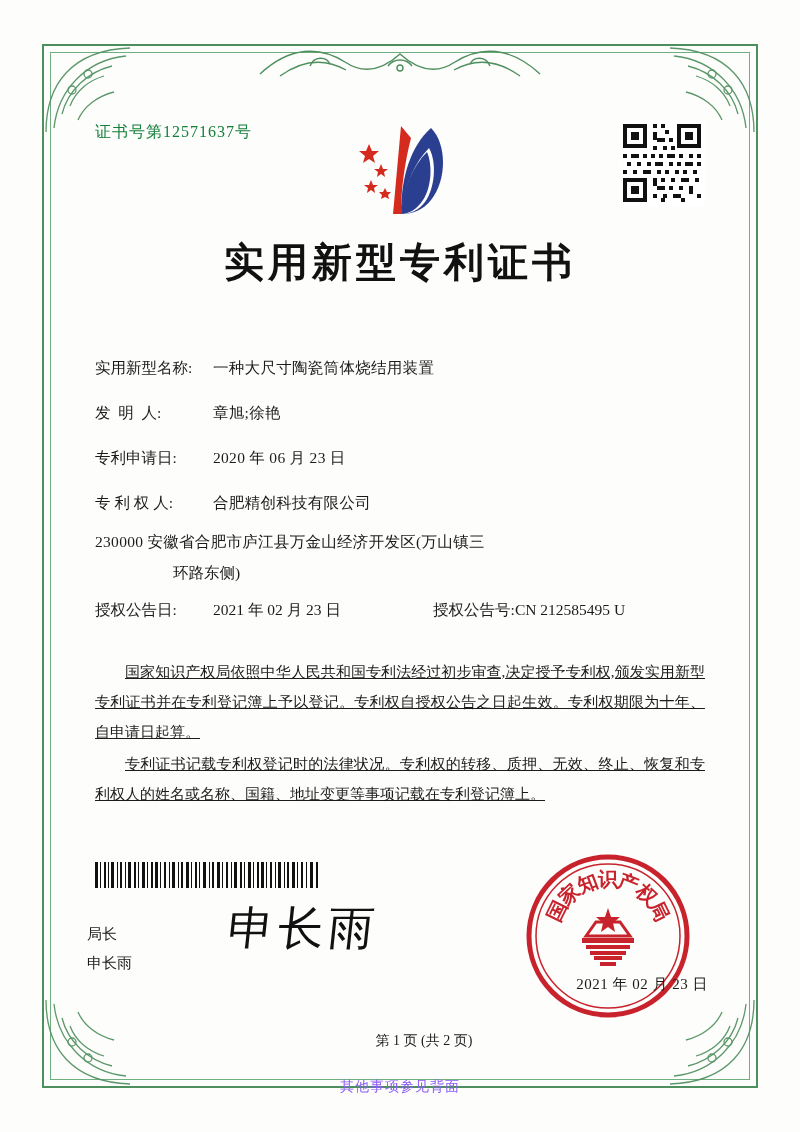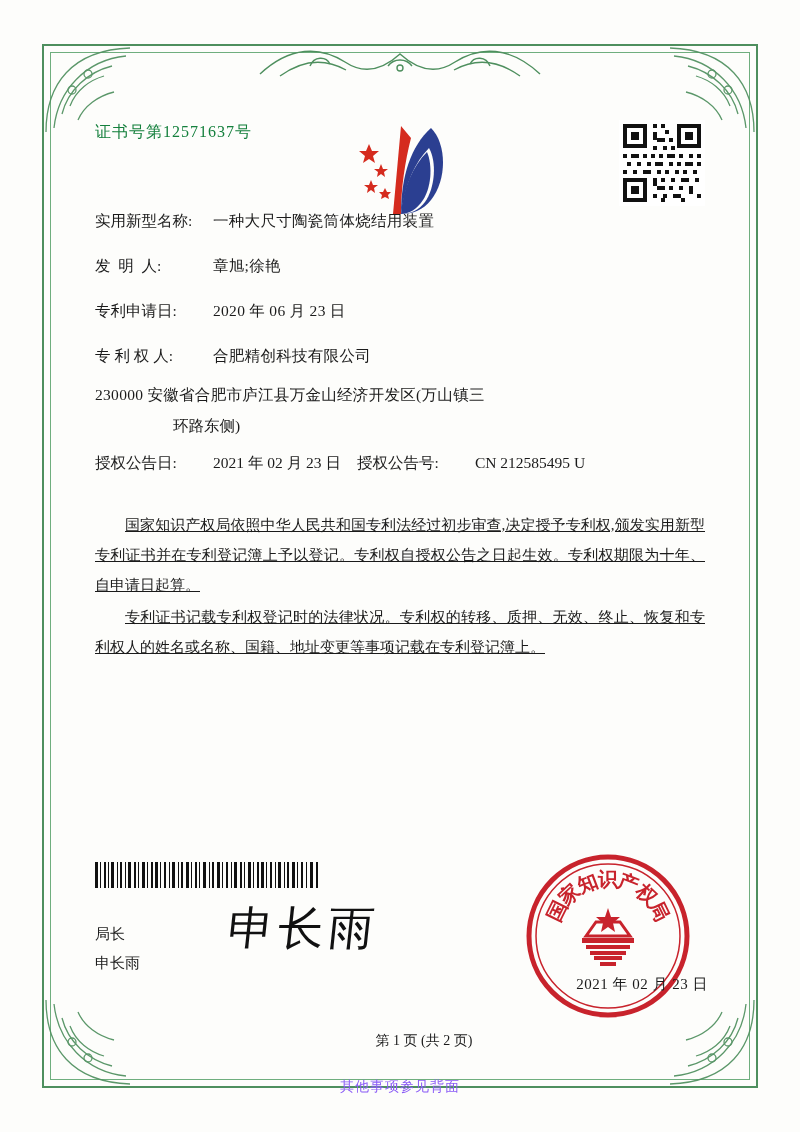--- a/index.html
+++ b/index.html
@@ -124,23 +124,24 @@
   .sub-line {
     margin-left: 78px;
     line-height: 2.0;
   }
 
   .two-col {
     display: flex;
     align-items: baseline;
   }
   .two-col .col2 {
-    margin-left: 16px;
+    margin-left: 56px;
     display: flex;
     align-items: baseline;
+    text-align: right;
   }
   .two-col .col2 .f-label2 {
     width: 118px;
     flex: 0 0 118px;
     white-space: pre;
   }
 
   .paragraphs {
     margin-top: 24px;
     font-size: 15px;
@@ -157,21 +158,21 @@
   .barcode {
     position: absolute;
     left: 95px;
     top: 862px;
     height: 26px;
     width: 225px;
   }
 
   .sign-block {
     position: absolute;
-    left: 95px;
+    left: 87px;
     top: 920px;
     font-size: 15px;
     line-height: 1.9;
     color: #1b1b1b;
     font-family: Liberation Serif, serif;
   }
 
   .signature {
     position: absolute;
     left: 228px;
@@ -373,20 +374,21 @@
             <rect x="34" y="74" width="4" height="4"></rect>
             <rect x="44" y="74" width="4" height="4"></rect>
           <rect x="54" y="74" width="8" height="4"></rect>
             <rect x="78" y="74" width="4" height="4"></rect>
           <rect x="42" y="78" width="4" height="4"></rect>
             <rect x="62" y="78" width="4" height="4"></rect>
         </g>
       </svg>
     </div>
 
+    <div class="title">实用新型专利证书</div>
 
     <div class="fields">
 
       <div class="field-row">
         <div class="f-label">实用新型名称:</div>
         <div class="f-value">一种大尺寸陶瓷筒体烧结用装置</div>
       </div>
 
       <div class="field-row">
         <div class="f-label">发  明  人:</div>

